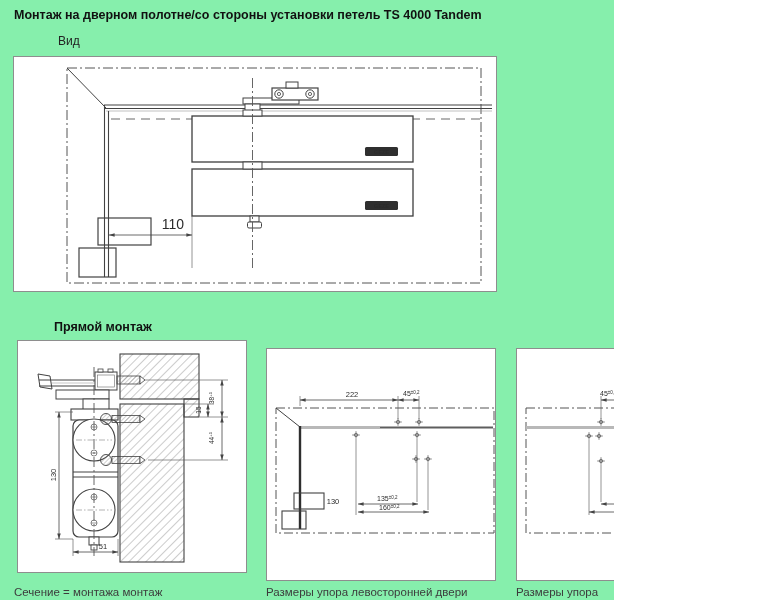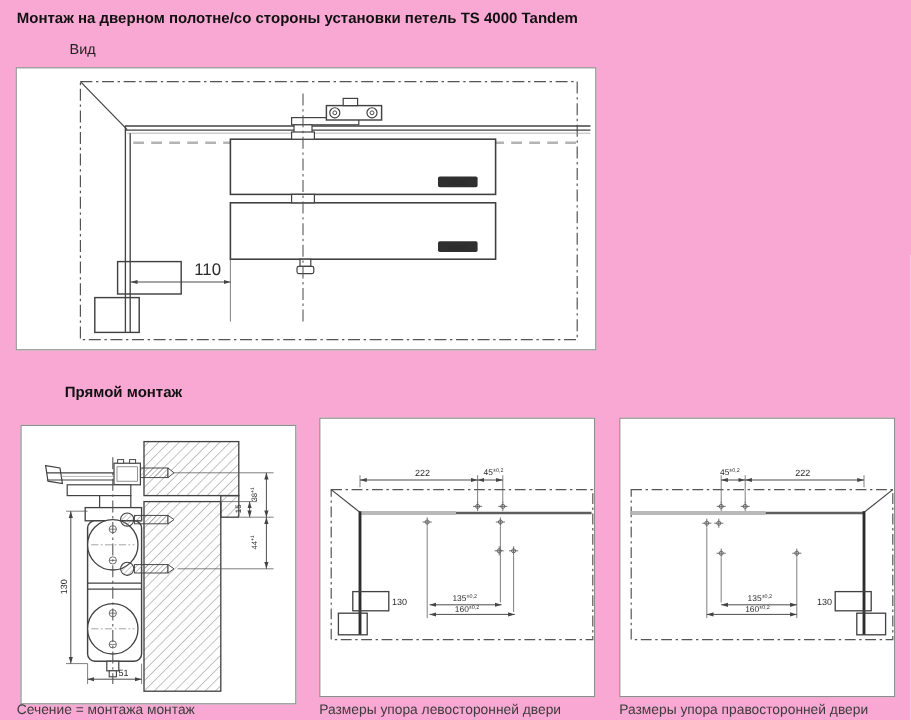--- a/index.html
+++ b/index.html
@@ -1,16 +1,16 @@
 <!DOCTYPE html>
 <html><head>
 <meta charset="utf-8">
 <style>
   html,body{margin:0;padding:0;background:#fff;}
-  .page{position:relative;width:759px;height:600px;background:#f9a8d4;overflow:hidden;
+  .page{position:relative;width:614px;height:600px;background:#86efac;overflow:hidden;
         font-family:"Liberation Sans",sans-serif;color:#141414;}
   .abs{position:absolute;}
   .title{font-size:12.5px;font-weight:bold;color:#111;}
   .sublabel{font-size:12px;color:#222;margin-left:44px;}
   .caption{font-size:11.5px;color:#3c3c3c;}
   .heading{font-size:12.5px;font-weight:bold;color:#111;padding-left:40px;}
   .panel{position:absolute;border:1px solid #8e8e8e;background:#fff;box-sizing:border-box;}
   svg{display:block;}
   svg text{font-family:"Liberation Sans",sans-serif;fill:#2b2b2b;}
   .dline{stroke:#444;stroke-width:0.8;fill:none;}
@@ -85,21 +85,21 @@
       <g>
         <line class="ext" x1="178" y1="159" x2="178" y2="211"></line>
         <line class="dline" x1="95" y1="178" x2="178" y2="178" marker-start="url(#arrM)" marker-end="url(#arrM)"></line>
         <text x="159" y="172" text-anchor="middle" font-size="14">110</text>
       </g>
     </svg>
   </div>
 
   <div class="abs heading" style="left:14px;top:320px;">Прямой монтаж</div>
 
-  <div class="panel" style="left:17px;top:354px;width:230px;height:233px;text-align:center;">
+  <div class="panel" style="left:17px;top:340px;width:230px;height:233px;text-align:center;">
     <svg width="228" height="231" viewBox="0 0 228 231">
       <defs>
         <marker id="arr1" markerWidth="8" markerHeight="7" refX="7" refY="3.2" orient="auto-start-reverse">
           <path d="M0,1 L7,3.2 L0,5.4 Z" fill="#444"></path>
         </marker>
         <pattern id="hp1" width="6" height="6" patternUnits="userSpaceOnUse" patternTransform="rotate(45)">
           <line x1="0" y1="0" x2="0" y2="6" stroke="#9a9a9a" stroke-width="1"></line>
         </pattern>
         <pattern id="hp2" width="3" height="3" patternUnits="userSpaceOnUse" patternTransform="rotate(45)">
           <line x1="0" y1="0" x2="0" y2="3" stroke="#777" stroke-width="0.7"></line>

